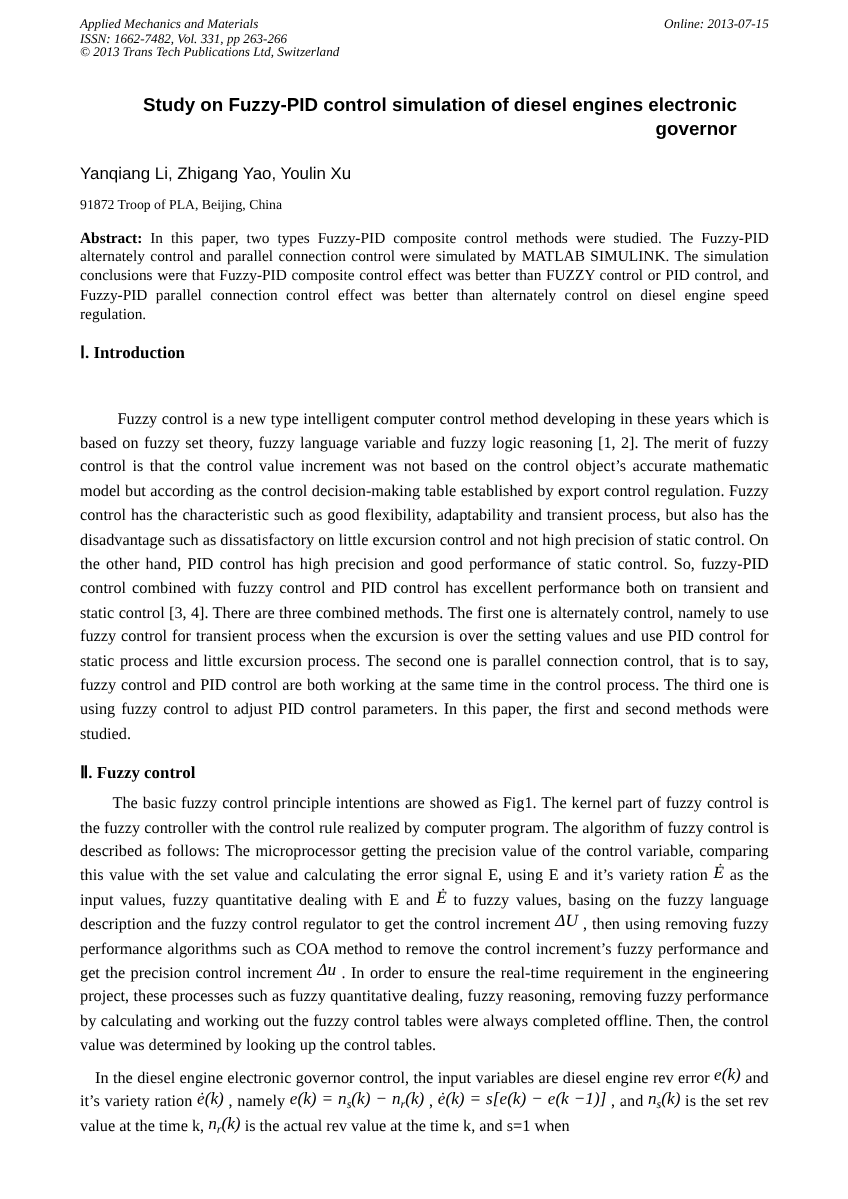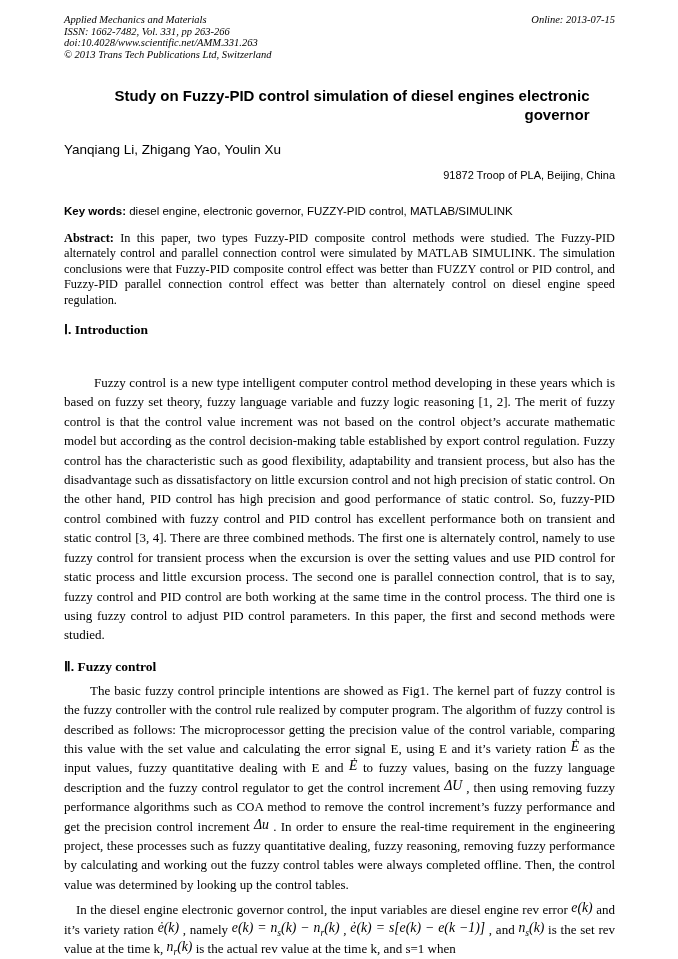--- a/index.html
+++ b/index.html
@@ -38,24 +38,24 @@
     max-width: 500px;
   }
   .authors {
     font-family: "Liberation Sans", "DejaVu Sans", sans-serif;
     font-size: 13.5px;
     line-height: 17px;
     text-align: left;
     margin-top: 17px;
   }
   .affiliation {
-    font-family: Liberation Sans, sans-serif;
+    font-family: Liberation Serif, serif;
     font-size: 11px;
     line-height: 14px;
-    text-align: right;
+    text-align: left;
     margin-top: 10px;
   }
   .keywords {
     font-family: "Liberation Sans", "DejaVu Sans", sans-serif;
     font-size: 11.5px;
     line-height: 15px;
     margin: 22px 0 0 0;
   }
   .keywords b { font-weight: bold; }
   .abstract {
@@ -98,31 +98,29 @@
 <body>
 
 <div class="page">
 
   <div class="header">
     <div class="header-row">
       <span>Applied Mechanics and Materials</span>
       <span>Online: 2013-07-15</span>
     </div>
     <div>ISSN: 1662-7482, Vol. 331, pp 263-266</div>
-    <div>doi:10.4028/www.scientific.net/AMM.331.263</div>
     <div>© 2013 Trans Tech Publications Ltd, Switzerland</div>
   </div>
 
   <h1 class="title">Study on Fuzzy-PID control simulation of diesel engines electronic governor</h1>
 
   <div class="authors">Yanqiang Li, Zhigang Yao, Youlin Xu</div>
 
   <div class="affiliation">91872 Troop of PLA, Beijing, China</div>
 
-  <p class="keywords"><b>Key words:</b><span> diesel engine, electronic governor, FUZZY-PID control, MATLAB/SIMULINK</span></p>
 
   <p class="abstract"><b>Abstract:</b><span> In this paper, two types Fuzzy-PID composite control methods were studied. The Fuzzy-PID alternately control and parallel connection control were simulated by MATLAB SIMULINK. The simulation conclusions were that Fuzzy-PID composite control effect was better than FUZZY control or PID control, and Fuzzy-PID parallel connection control effect was better than alternately control on diesel engine speed regulation.</span></p>
 
   <h2 class="section-heading">Ⅰ. Introduction</h2>
   <p class="body-para indent-lg">Fuzzy control is a new type intelligent computer control method developing in these years which is based on fuzzy set theory, fuzzy language variable and fuzzy logic reasoning [1, 2]. The merit of fuzzy control is that the control value increment was not based on the control object’s accurate mathematic model but according as the control decision-making table established by export control regulation. Fuzzy control has the characteristic such as good flexibility, adaptability and transient process, but also has the disadvantage such as dissatisfactory on little excursion control and not high precision of static control. On the other hand, PID control has high precision and good performance of static control. So, fuzzy-PID control combined with fuzzy control and PID control has excellent performance both on transient and static control [3, 4]. There are three combined methods. The first one is alternately control, namely to use fuzzy control for transient process when the excursion is over the setting values and use PID control for static process and little excursion process. The second one is parallel connection control, that is to say, fuzzy control and PID control are both working at the same time in the control process. The third one is using fuzzy control to adjust PID control parameters. In this paper, the first and second methods were studied.</p>
 
   <h2 class="section-heading">Ⅱ. Fuzzy control</h2>
   <p class="body-para indent-md">The basic fuzzy control principle intentions are showed as Fig1. The kernel part of fuzzy control is the fuzzy controller with the control rule realized by computer program. The algorithm of fuzzy control is described as follows: The microprocessor getting the precision value of the control variable, comparing this value with the set value and calculating the error signal E, using E and it’s variety ration <span class="math">Ė</span> as the input values, fuzzy quantitative dealing with E and <span class="math">Ė</span> to fuzzy values, basing on the fuzzy language description and the fuzzy control regulator to get the control increment <span class="math">ΔU</span> , then using removing fuzzy performance algorithms such as COA method to remove the control increment’s fuzzy performance and get the precision control increment <span class="math">Δu</span> . In order to ensure the real-time requirement in the engineering project, these processes such as fuzzy quantitative dealing, fuzzy reasoning, removing fuzzy performance by calculating and working out the fuzzy control tables were always completed offline. Then, the control value was determined by looking up the control tables.</p>
   <p class="body-para indent-sm">In the diesel engine electronic governor control, the input variables are diesel engine rev error <span class="math">e(k)</span> and it’s variety ration <span class="math">ė(k)</span> , namely <span class="math">e(k) = n<sub>s</sub>(k) − n<sub>r</sub>(k)</span> , <span class="math">ė(k) = s[e(k) − e(k −1)]</span> , and <span class="math">n<sub>s</sub>(k)</span> is the set rev value at the time k, <span class="math">n<sub>r</sub>(k)</span> is the actual rev value at the time k, and s=1 when</p>
 

